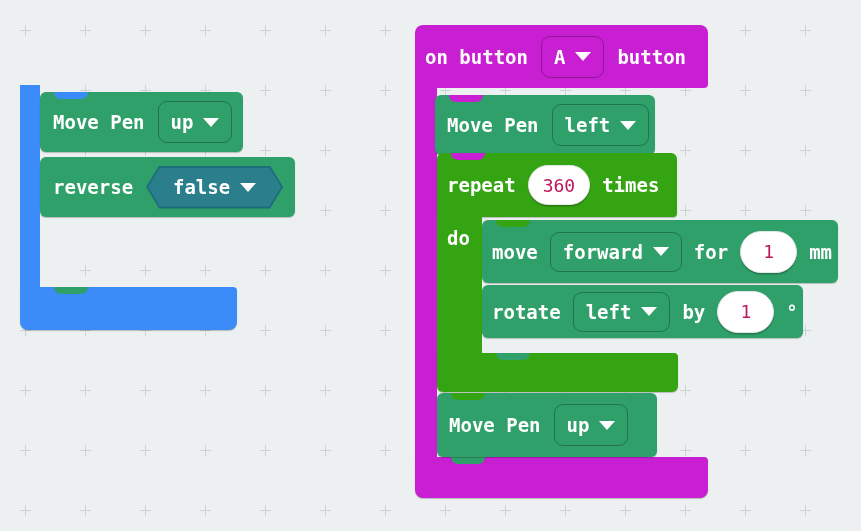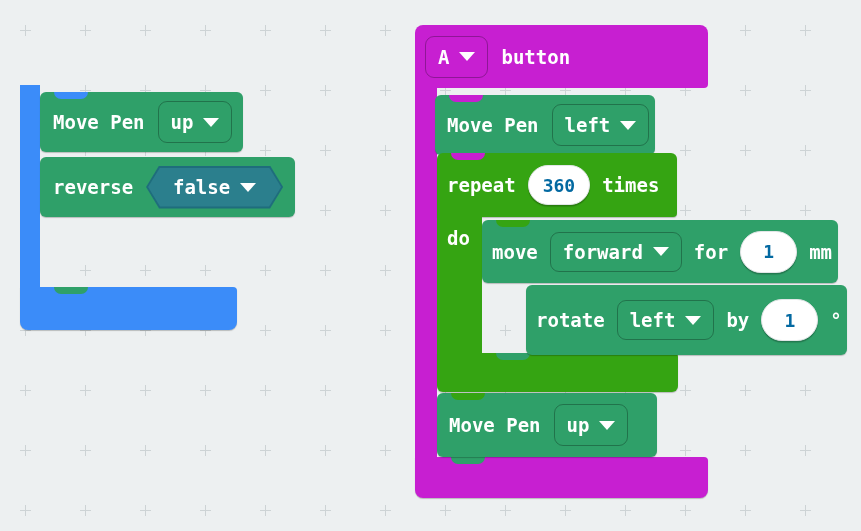--- a/index.html
+++ b/index.html
@@ -25,21 +25,21 @@
     position:absolute; display:flex; align-items:center;
     border-radius:6px;
     box-shadow:0 1px 1px rgba(0,0,0,.22);
   }
   .blk::before { 
     content:""; position:absolute; top:0; left:var(--tabx,14px);
     width:34px; height:7px; border-radius:0 0 7px 7px;
     background:var(--tab,transparent);
   }
   .lbl { color:#fff; font-size:19px; font-weight:bold; white-space:pre; }
-  .val-lbl { color:#0369a1; font-size:18px; font-weight:bold; }
+  .val-lbl { color:#be185d; font-size:18px; font-weight:normal; }
 
   .green  { background:#2fa069; }
   .loopg  { background:#35a412; }
   .blue   { background:#3b8cf9; }
   .magenta{ background:#c71fd1; }
 
   .dd { 
     display:flex; align-items:center; justify-content:center; gap:10px;
     height:42px; padding:0 12px; border-radius:9px;
     border:1.5px solid rgba(0,0,0,.28);
@@ -218,20 +218,21 @@
     <span class="hex">
       <span class="hex-in">
         <span class="lbl">false</span>
         <span class="arr"></span>
       </span>
     </span>
   </div>
 
 
   <div class="piece magenta hdr-tl" style="left:415px;top:25px;width:293px;height:63px;display:flex;align-items:center;gap:13px;padding:0 10px;">
+    <span class="lbl">on button</span>
     <span class="dd">
       <span class="lbl">A</span>
       <span class="arr"></span>
     </span>
     <span class="lbl">button</span>
   </div>
   <div class="piece magenta" style="left:415px;top:88px;width:22px;height:369px;"></div>
   <div class="piece magenta bar-bl blk" style="left:415px;top:457px;width:293px;height:41px;--tab:#2fa069;--tabx:36px;"></div>
 
   <div class="blk green" style="left:435px;top:95px;width:220px;height:60px;padding:0 12px;gap:13px;--tab:#c71fd1;">
@@ -260,21 +261,21 @@
       <span class="lbl">forward</span>
       <span class="arr"></span>
     </span>
     <span class="lbl">for</span>
     <span class="oval">
       <span class="val-lbl">1</span>
     </span>
     <span class="lbl">mm</span>
   </div>
 
-  <div class="blk green" style="left:482px;top:285px;width:321px;height:70px;padding:0 10px;gap:12px;margin-left:44px;">
+  <div class="blk green" style="left:482px;top:285px;width:321px;height:53px;padding:0 10px;gap:12px;">
     <span class="lbl">rotate</span>
     <span class="dd" style="height:40px;text-align:center;">
       <span class="lbl">left</span>
       <span class="arr"></span>
     </span>
     <span class="lbl">by</span>
     <span class="oval">
       <span class="val-lbl">1</span>
     </span>
     <span class="lbl">°</span>

